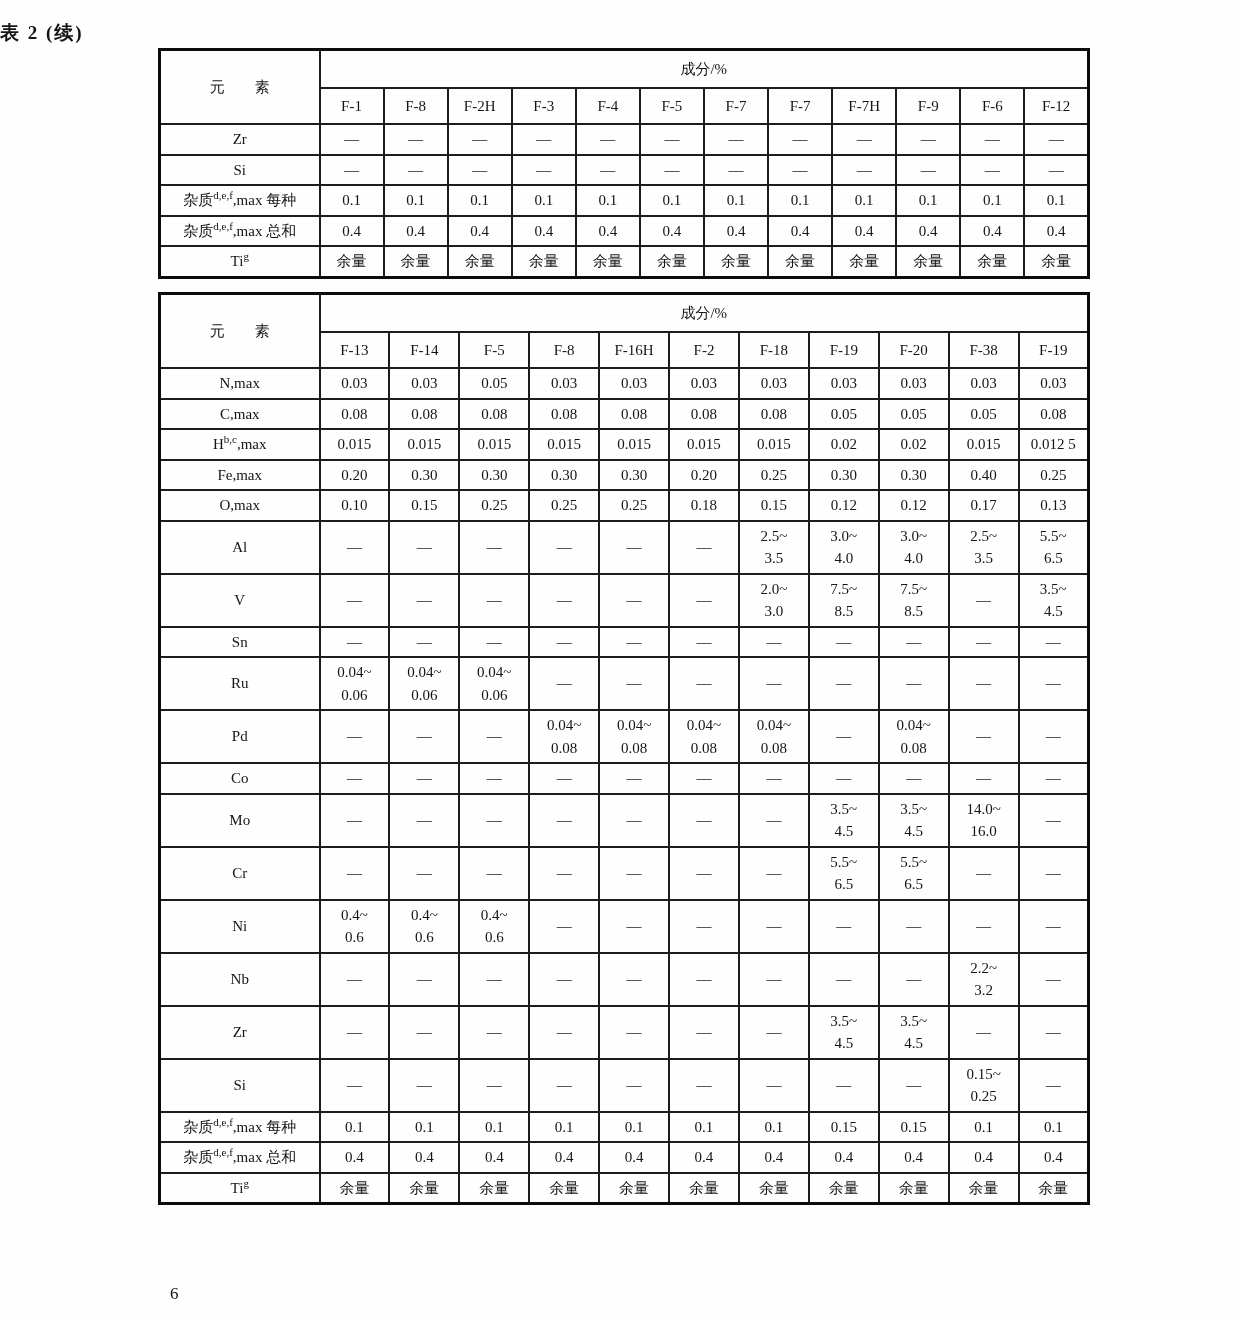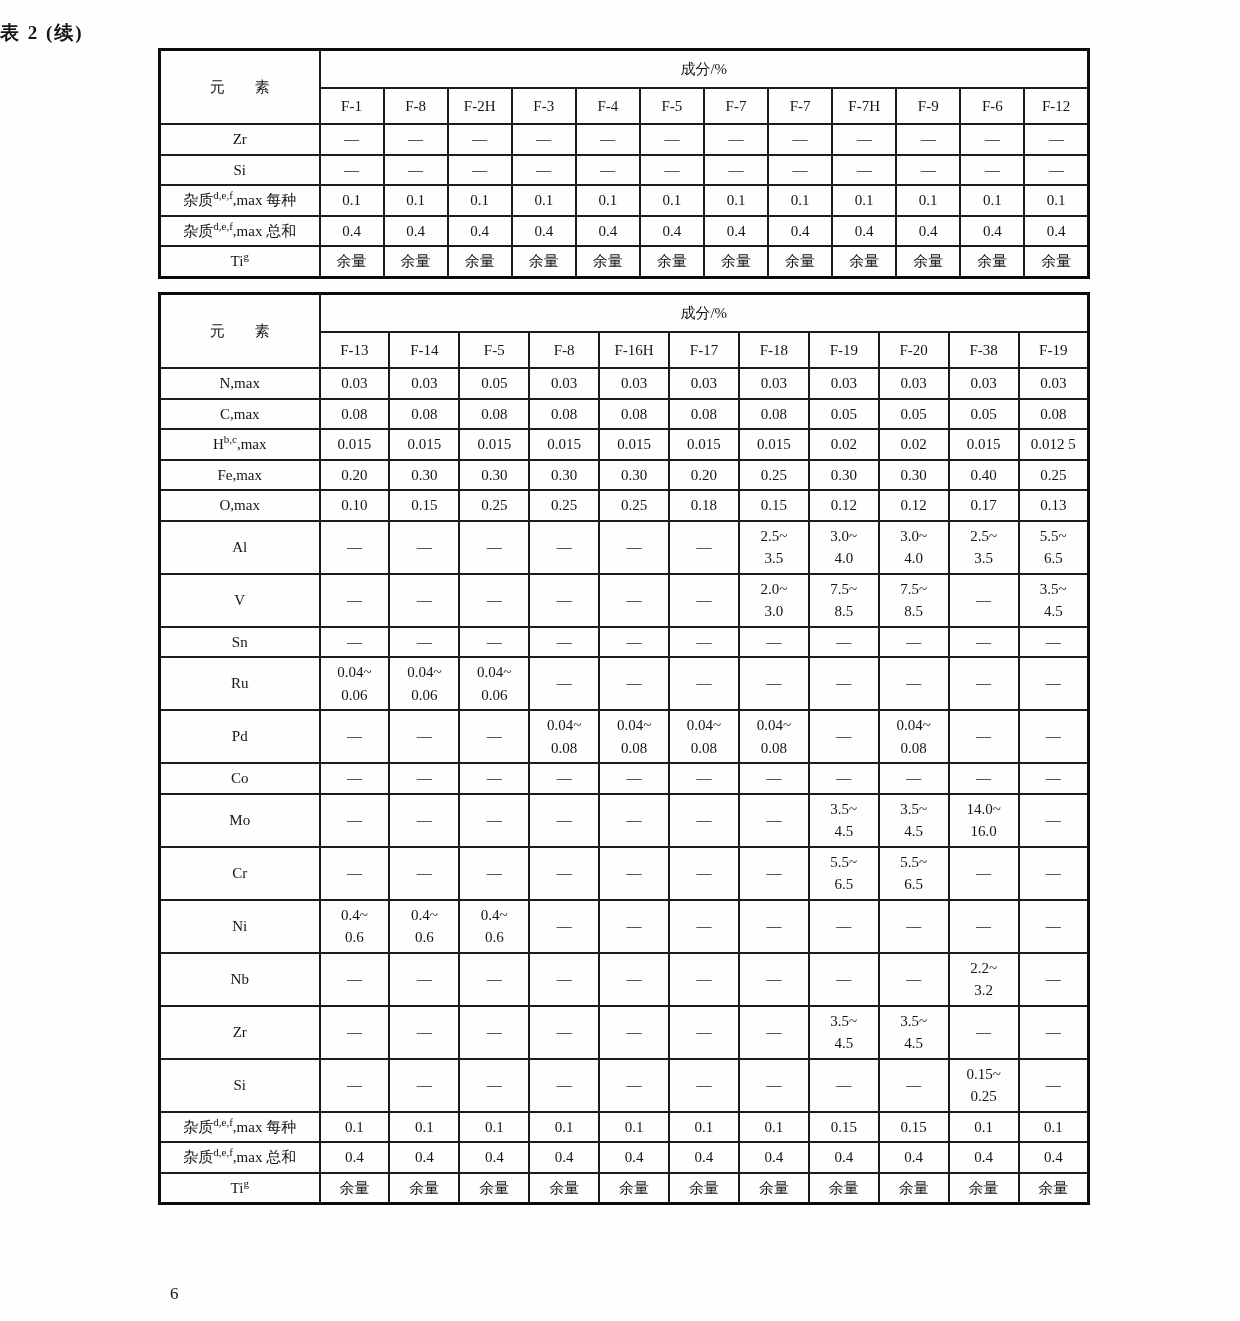--- a/index.html
+++ b/index.html
@@ -181,21 +181,21 @@
         <tr>
           <th rowspan="2" class="elem-h">元　　素</th>
           <th colspan="11" class="comp-h">成分/%</th>
         </tr>
         <tr>
           <th class="grade-h">F-13</th>
           <th class="grade-h">F-14</th>
           <th class="grade-h">F-5</th>
           <th class="grade-h">F-8</th>
           <th class="grade-h">F-16H</th>
-          <th class="grade-h">F-17</th>
+          <th class="grade-h">F-2</th>
           <th class="grade-h">F-18</th>
           <th class="grade-h">F-19</th>
           <th class="grade-h">F-20</th>
           <th class="grade-h">F-38</th>
           <th class="grade-h">F-19</th>
         </tr>
       </thead>
       <tbody>
         <tr>
           <th class="row-label">N,max</th>

